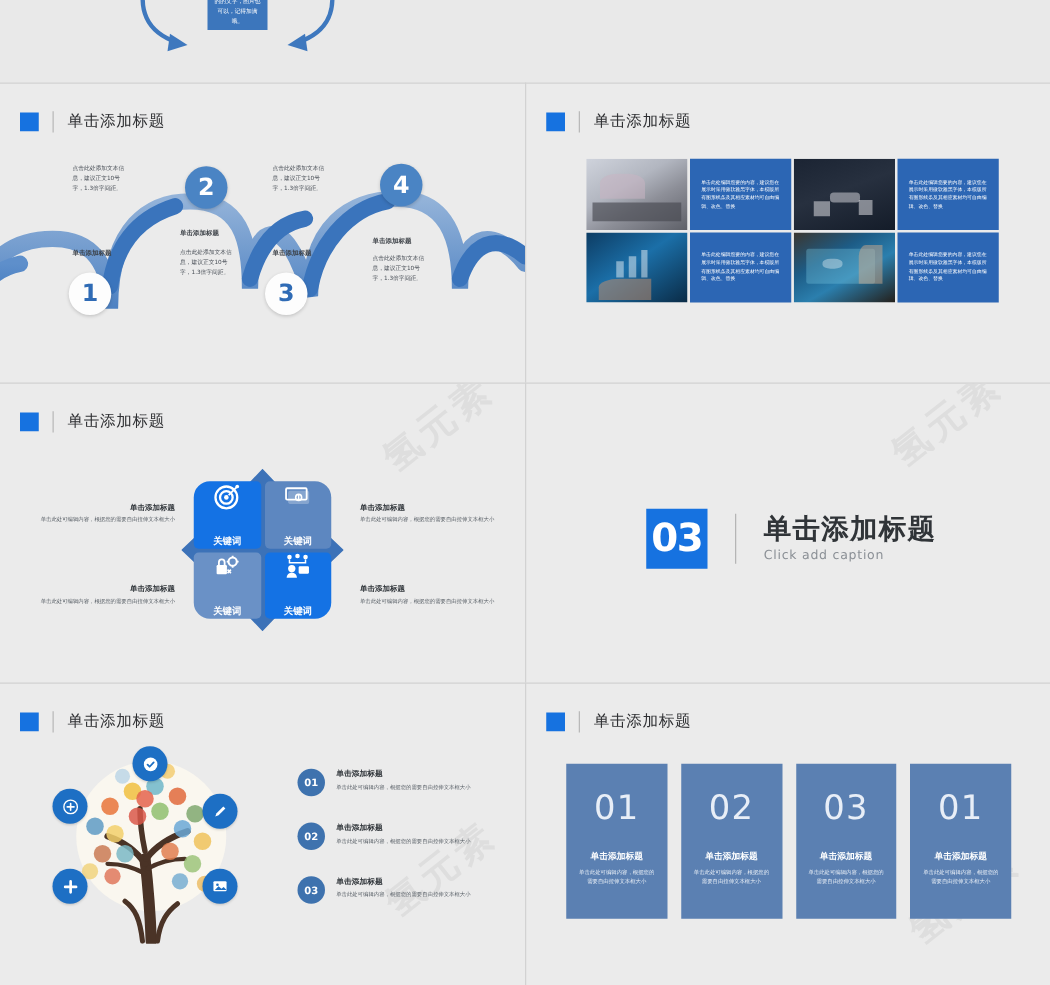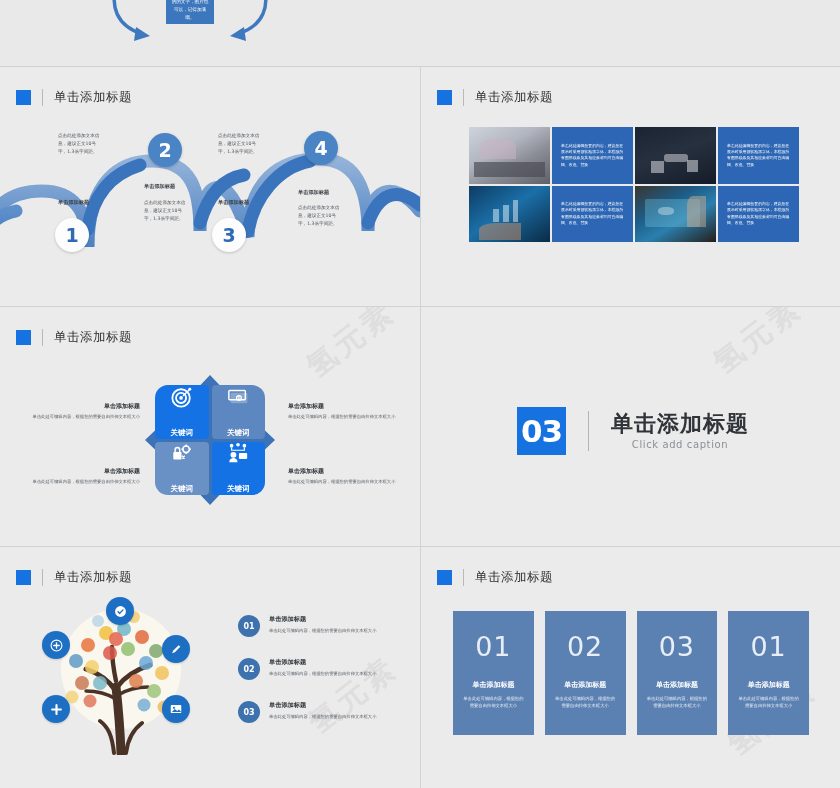--- a/index.html
+++ b/index.html
@@ -80,21 +80,21 @@
   .qd-side .t { font-size: 6px; font-weight: 700; color: #2f3439; margin-bottom: 3px; }
   .qd-side .b { font-size: 4.3px; line-height: 1.62; color: #585f66; }
 
   
   .sec { position: absolute; left: 96px; top: 100px; display: flex; align-items: center; }
   .sec-num { width: 49px; height: 48px; background: #1672E0; color: #fff;
              display: flex; align-items: center; justify-content: center;
              font-size: 31px; font-weight: 700; letter-spacing: -1px; }
   .sec-bar { width: 1px; height: 40px; background: #b5b5b5; margin: 0 22px; }
   .sec-t { font-size: 22px; font-weight: 700; color: #303438; letter-spacing: 1px; line-height: 1.12; }
-  .sec-s { font-size: 10px; color: #8b9096; letter-spacing: .6px; margin-top: 2px; text-align: center; }
+  .sec-s { font-size: 10px; color: #8b9096; letter-spacing: .6px; margin-top: 2px; }
 
   
   .tree-wrap { position: absolute; left: 28px; top: 48px; width: 190px; height: 160px; }
   .tree-disc { position: absolute; left: 33px; top: 14px; width: 120px; height: 120px;
                border-radius: 50%; background: #faf7ef; }
   .ic {
     position: absolute; width: 28px; height: 28px; border-radius: 50%;
     background: #1D6FC4; display: flex; align-items: center; justify-content: center;
     color: #fff; box-shadow: 0 1px 2px rgba(0,0,0,.16);
   }

